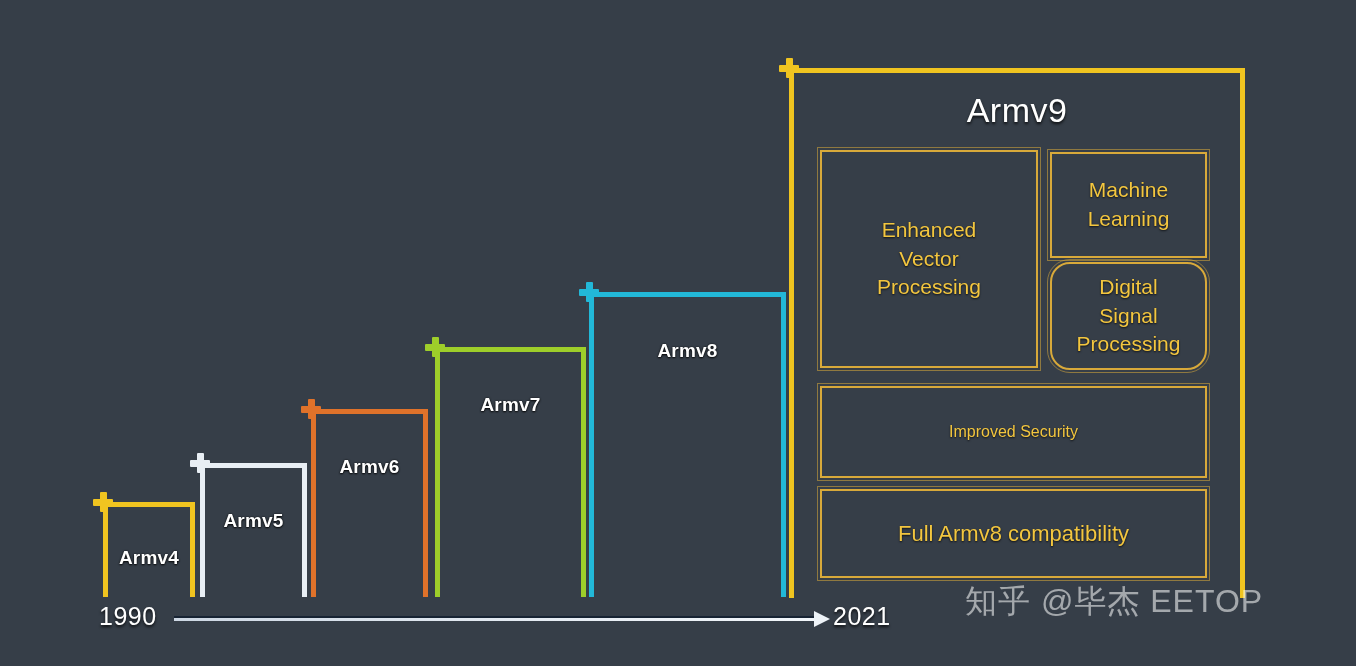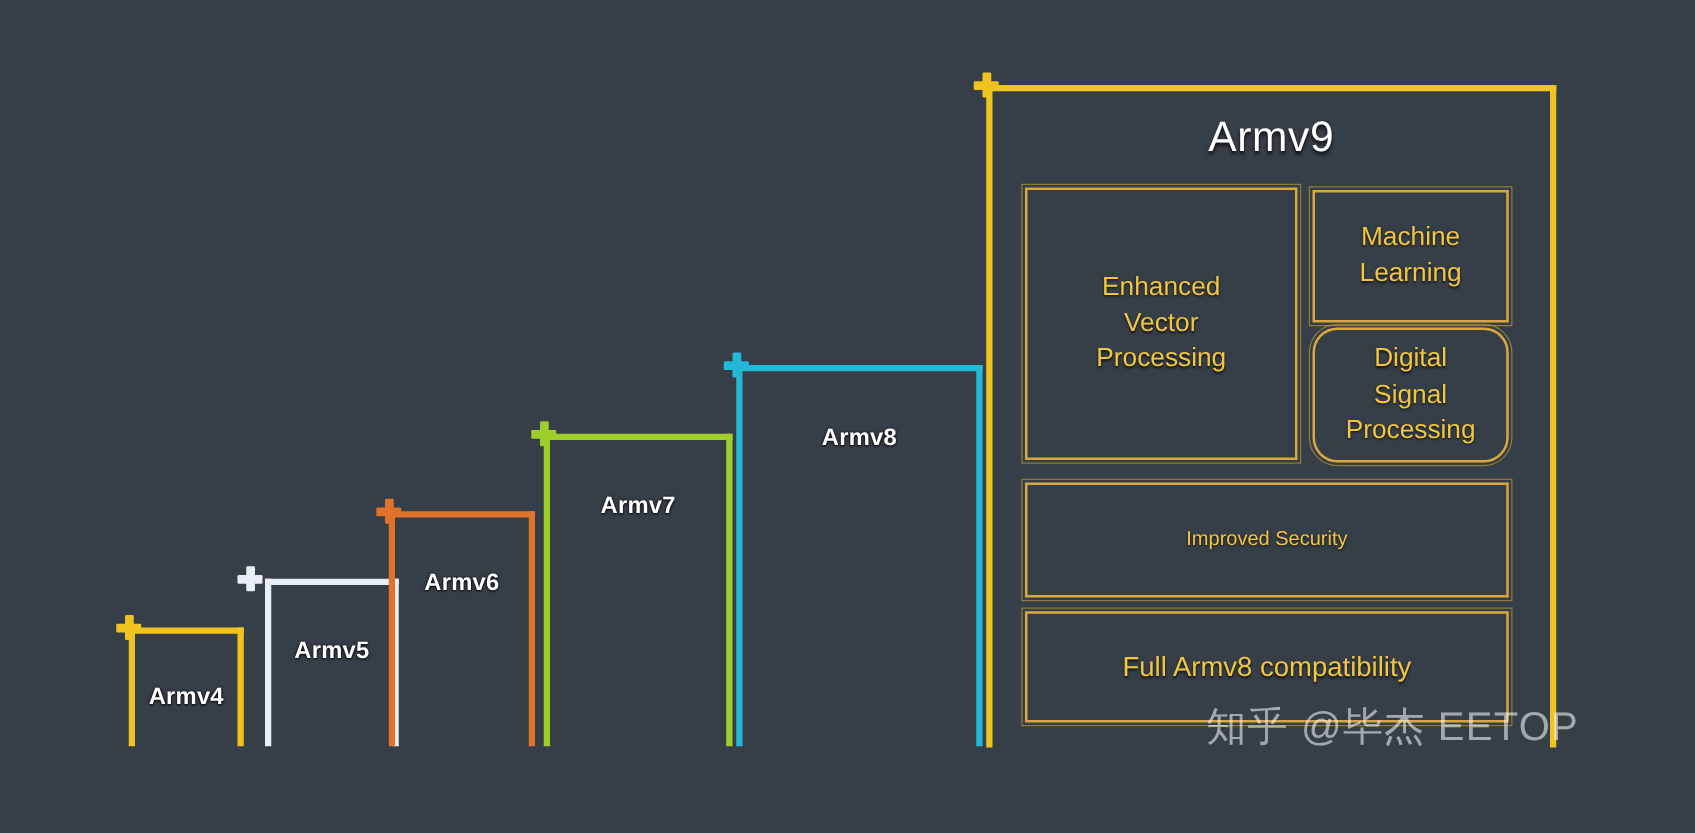--- a/index.html
+++ b/index.html
@@ -156,40 +156,40 @@
   #wm-toutiao {
     left: 916px;
     top: 605px;
     font-size: 30px;
     font-weight: 700;
     color: #ffffff;
     text-shadow: 0 2px 4px rgba(0,0,0,.55);
   }
   #wm-zhihu {
     left: 965px;
-    top: 560px;
+    top: 580px;
     font-size: 32px;
     font-weight: 400;
     color: rgba(255,255,255,.55);
     letter-spacing: 1px;
   }
 </style>
 </head>
 <body>
 
 <div id="stage">
 
   <div class="step" id="step-armv4" style="left: 103px; top: 502px; width: 92px; height: 95px; border-color: rgb(240, 196, 32); border-width: 5px;">
     <div class="step-label" style="top: 8px;">Armv4</div>
   </div>
   <div class="cross" id="cross-armv4" style="left: 103px; top: 502px; color: rgb(240, 196, 32);">
       <i></i>
     </div>
 
-  <div class="step" id="step-armv5" style="left: 212px; top: 463px; width: 107px; height: 134px; border-color: rgb(232, 238, 244); border-width: 5px;">
+  <div class="step" id="step-armv5" style="left: 200px; top: 463px; width: 107px; height: 134px; border-color: rgb(232, 238, 244); border-width: 5px;">
     <div class="step-label" style="top: 10px;">Armv5</div>
   </div>
   <div class="cross" id="cross-armv5" style="left: 200px; top: 463px; color: rgb(232, 238, 244);">
       <i></i>
     </div>
 
   <div class="step" id="step-armv6" style="left: 311px; top: 409px; width: 117px; height: 188px; border-color: rgb(224, 114, 42); border-width: 5px;">
     <div class="step-label" style="top: 10px;">Armv6</div>
   </div>
   <div class="cross" id="cross-armv6" style="left: 311px; top: 409px; color: rgb(224, 114, 42);">
@@ -216,16 +216,22 @@
   <div class="cross" id="cross-armv9" style="left: 789px; top: 68px; color: rgb(240, 196, 32);">
       <i></i>
     </div>
 
   <div class="feat" id="feat-evp">Enhanced<br>Vector<br>Processing</div>
   <div class="feat" id="feat-ml">Machine<br>Learning</div>
   <div class="feat" id="feat-dsp">Digital<br>Signal<br>Processing</div>
   <div class="feat" id="feat-sec">Improved Security</div>
   <div class="feat" id="feat-compat">Full Armv8 compatibility</div>
 
+  <div id="timeline">
+    <div id="axis-start">1990</div>
+    <div id="axis-line"></div>
+    <div id="axis-arrow"></div>
+    <div id="axis-end">2021</div>
+  </div>
 
   <div class="wm" id="wm-zhihu">知乎 @毕杰 EETOP</div>
 
 </div>
 
 </body></html>

